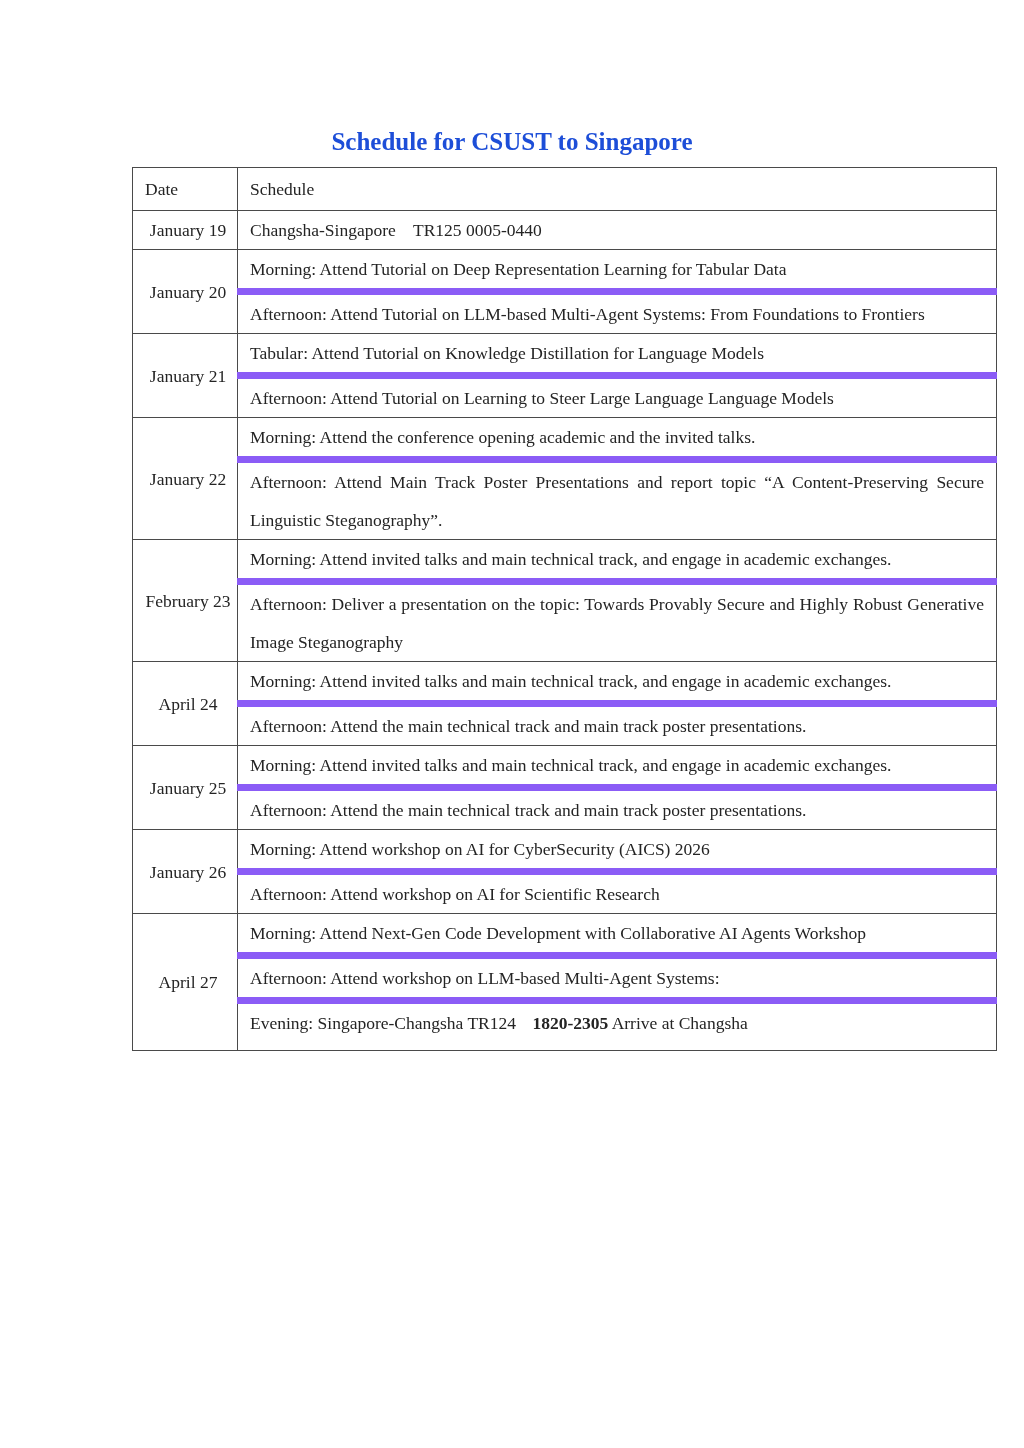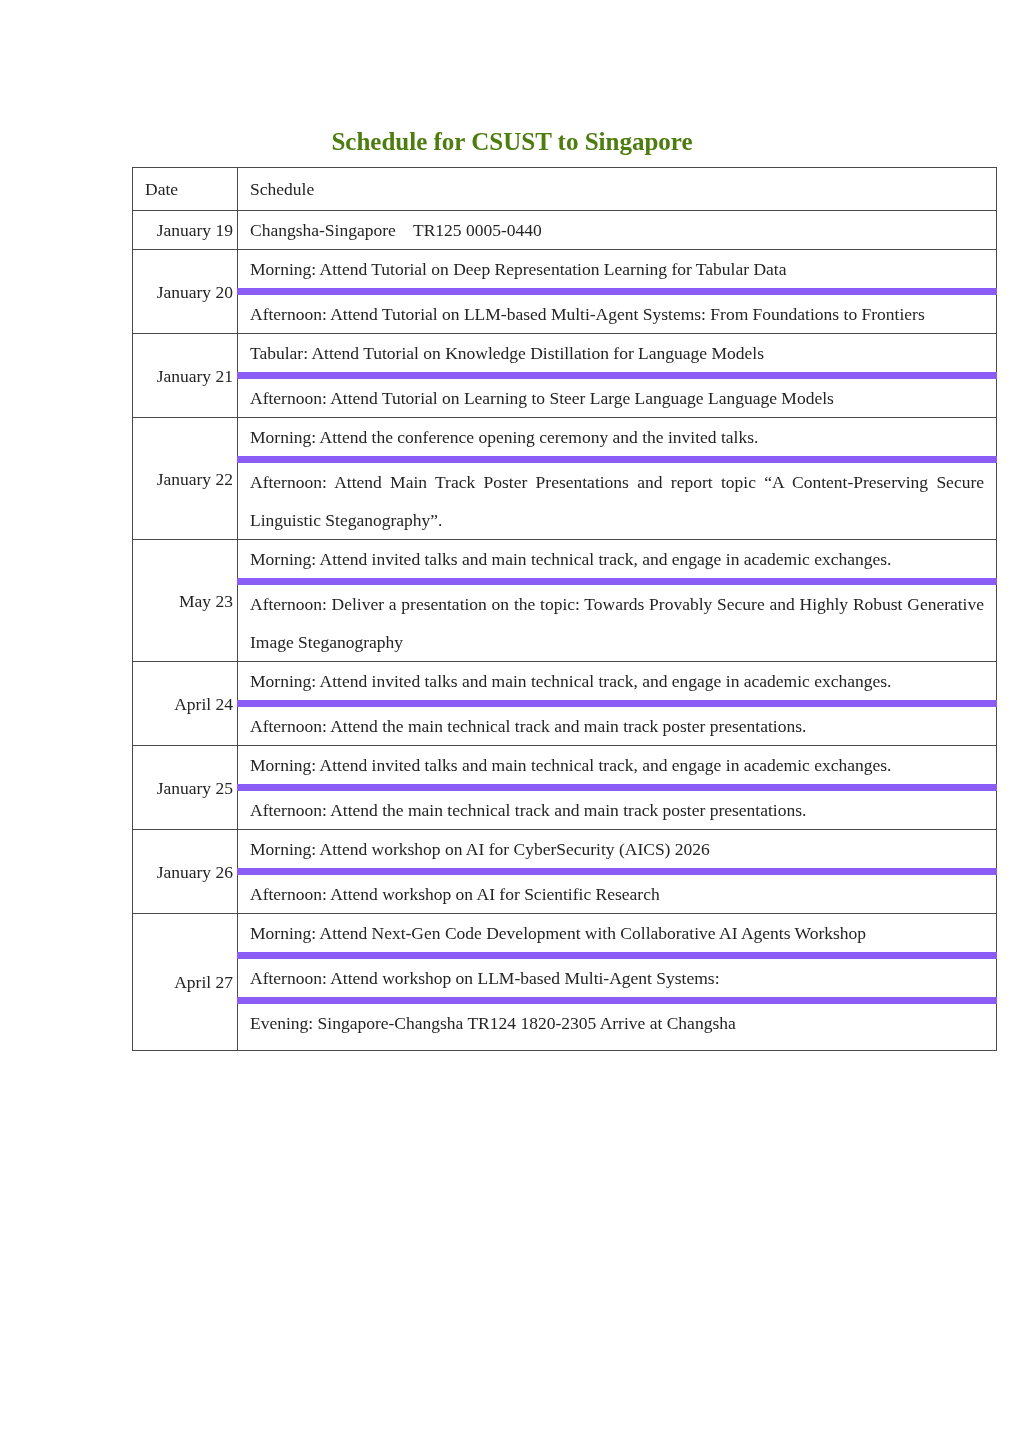--- a/index.html
+++ b/index.html
@@ -13,21 +13,21 @@
     font-family: "Liberation Serif", serif;
     color: #222222;
     overflow: hidden;
   }
   .doc-title {
     margin: 127px 0 0 0;
     text-align: center;
     font-size: 25px;
     line-height: 30px;
     font-weight: bold;
-    color: #4d7c0f;
+    color: #1d4ed8;
   }
   table.schedule {
     border-collapse: collapse;
     table-layout: fixed;
     margin: 10px 0 0 132px;
     width: 865px;
     border: 1px solid #3f3f3f;
   }
   col.c-date { width: 105px; }
   th, td {
@@ -38,37 +38,37 @@
   }
   th.head-cell {
     text-align: left;
     vertical-align: middle;
     padding: 0 12px;
     height: 42px;
     line-height: 24px;
   }
   td.date-cell {
     vertical-align: middle;
-    text-align: right;
+    text-align: center;
     padding: 0 4px 0 10px;
     line-height: 24px;
   }
   td.sched-cell {
     vertical-align: middle;
     text-align: justify;
     padding: 0 12px;
     line-height: 38px;
   }
   td.sched-cell.sub {
     border-top: 7px solid #8b5cf6;
   }
   tbody tr:last-child td.sched-cell {
     padding-bottom: 8px;
   }
-  td.sched-cell b { font-weight: normal; }
+  td.sched-cell b { font-weight: bold; margin-left: 12px; }
 </style>
 </head>
 <body>
 
 <h1 class="doc-title">Schedule for CSUST to Singapore</h1>
 
 <table class="schedule">
   <colgroup>
     <col class="c-date">
     <col class="c-sched">
@@ -93,27 +93,27 @@
       </tr>
       <tr>
         <td class="date-cell" rowspan="2">January 21</td>
         <td class="sched-cell"><span>Tabular: Attend Tutorial on Knowledge Distillation for Language Models</span></td>
       </tr>
       <tr>
         <td class="sched-cell sub"><span>Afternoon: Attend Tutorial on Learning to Steer Large Language Language Models</span></td>
       </tr>
       <tr>
         <td class="date-cell" rowspan="2">January 22</td>
-        <td class="sched-cell"><span>Morning: Attend the conference opening ceremony and the invited talks.</span></td>
+        <td class="sched-cell"><span>Morning: Attend the conference opening academic and the invited talks.</span></td>
       </tr>
       <tr>
         <td class="sched-cell sub"><span>Afternoon: Attend Main Track Poster Presentations and report topic “A Content-Preserving Secure Linguistic Steganography”.</span></td>
       </tr>
       <tr>
-        <td class="date-cell" rowspan="2">May 23</td>
+        <td class="date-cell" rowspan="2">February 23</td>
         <td class="sched-cell"><span>Morning: Attend invited talks and main technical track, and engage in academic exchanges.</span></td>
       </tr>
       <tr>
         <td class="sched-cell sub"><span>Afternoon: Deliver a presentation on the topic: Towards Provably Secure and Highly Robust Generative Image Steganography</span></td>
       </tr>
       <tr>
         <td class="date-cell" rowspan="2">April 24</td>
         <td class="sched-cell"><span>Morning: Attend invited talks and main technical track, and engage in academic exchanges.</span></td>
       </tr>
       <tr>

